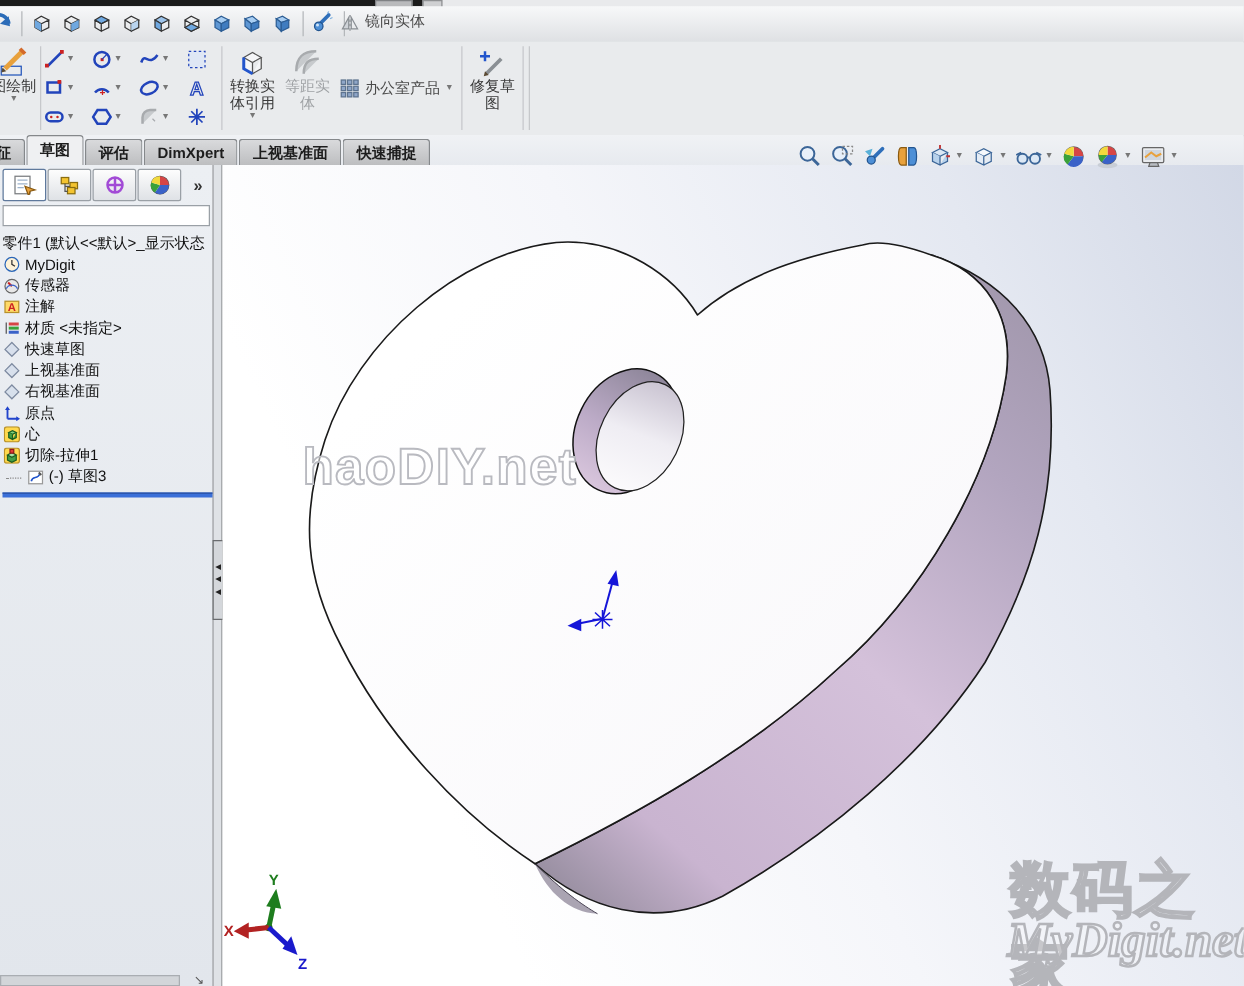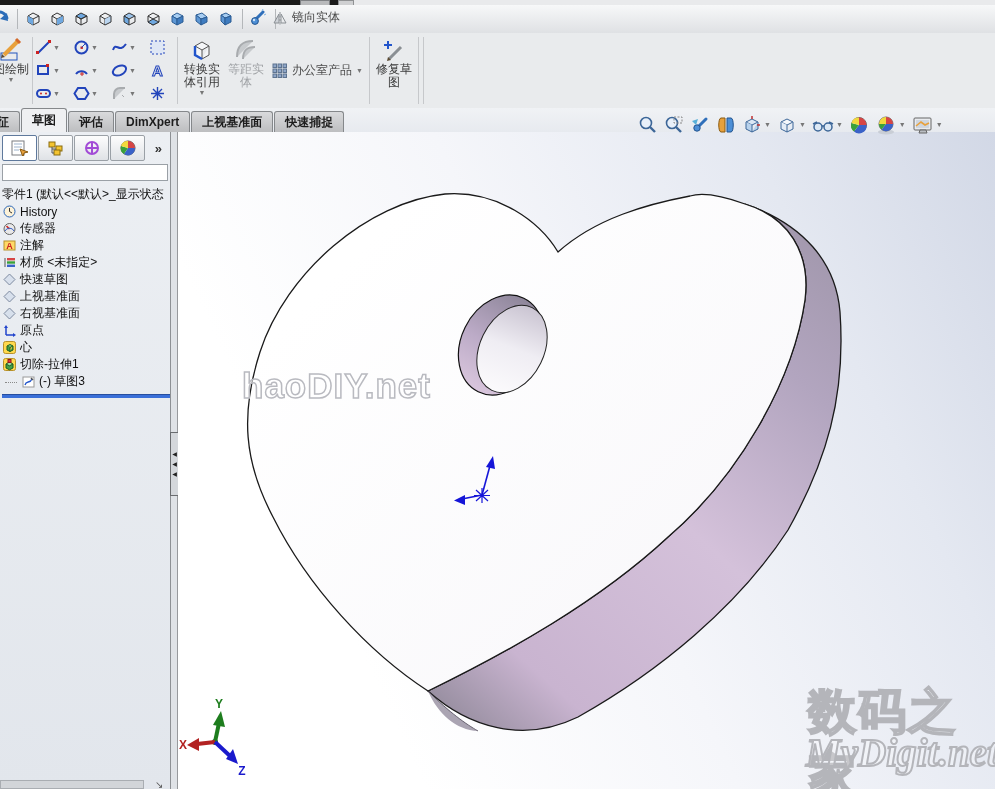--- a/index.html
+++ b/index.html
@@ -58,21 +58,21 @@
   .hscroll{position:absolute;left:0;bottom:0;width:142px;height:7px;background:#d2d5d9;border:1px solid #a9adb2;}
   .resize-arrow{position:absolute;left:155px;bottom:0;font-size:10px;color:#555;line-height:9px;}
   
   .splitter{position:relative;width:6px;height:657px;background:#dfe2e6;border-right:1px solid #97999c;}
   .handle{position:absolute;left:-1px;top:300px;width:7px;height:62px;background:#d4d7db;
           border:1px solid #6a6c6f;display:flex;flex-direction:column;align-items:center;justify-content:center;gap:4px;}
   .handle span{font-size:6px;color:#222;line-height:6px;}
   
   .vp{position:relative;width:817px;height:657px;
       background:linear-gradient(245deg,#d2d8e6 0%,#e4e8f1 22%,#f5f6fa 50%,#ffffff 78%);}
-  .wm-center{left:64px;top:234px;font-size:35px;font-weight:bold;letter-spacing:1px;
+  .wm-center{left:64px;top:218px;font-size:41px;font-weight:bold;letter-spacing:1px;
       color:rgba(255,255,255,0.55);-webkit-text-stroke:1.5px #b9bac0;}
   .wm-cn{left:630px;top:548px;font-size:48px;font-weight:bold;letter-spacing:2px;
       color:rgba(255,255,255,0.25);-webkit-text-stroke:2px #b4b5ba;font-family:"Liberation Sans",sans-serif;}
   .wm-en{left:628px;top:598px;font-size:39px;font-weight:bold;font-style:italic;
       color:rgba(255,255,255,0.25);-webkit-text-stroke:2px #b4b5ba;font-family:"Liberation Serif",serif;}
   
   .hud{left:638px;top:112px;height:26px;display:flex;align-items:center;gap:6px;}
   .hicon{display:flex;align-items:center;gap:2px;}
 </style>
 </head>
@@ -379,21 +379,21 @@
       <div class="titem">
         <span style="white-space:nowrap">零件1 (默认&lt;&lt;默认&gt;_显示状态</span>
       </div>
       <div class="titem">
         <span class="ic">
             <svg width="13" height="13">
               <circle cx="6.5" cy="6.5" r="5.5" fill="#fdf2d8" stroke="#2a66b8"></circle>
               <path d="M6.5 3v3.5L9 8" stroke="#333" fill="none"></path>
             </svg>
           </span>
-        <span>History</span>
+        <span>MyDigit</span>
       </div>
       <div class="titem">
         <span class="ic">
             <svg width="13" height="13">
               <circle cx="6.5" cy="7" r="5.5" fill="#e8e8e8" stroke="#666"></circle>
               <path d="M6.5 7 3.5 4" stroke="#cc2222" stroke-width="1.5"></path>
               <path d="M2 9 A5 5 0 0 1 11 9" fill="none" stroke="#3a62c8"></path>
             </svg>
           </span>
         <span>传感器</span>

